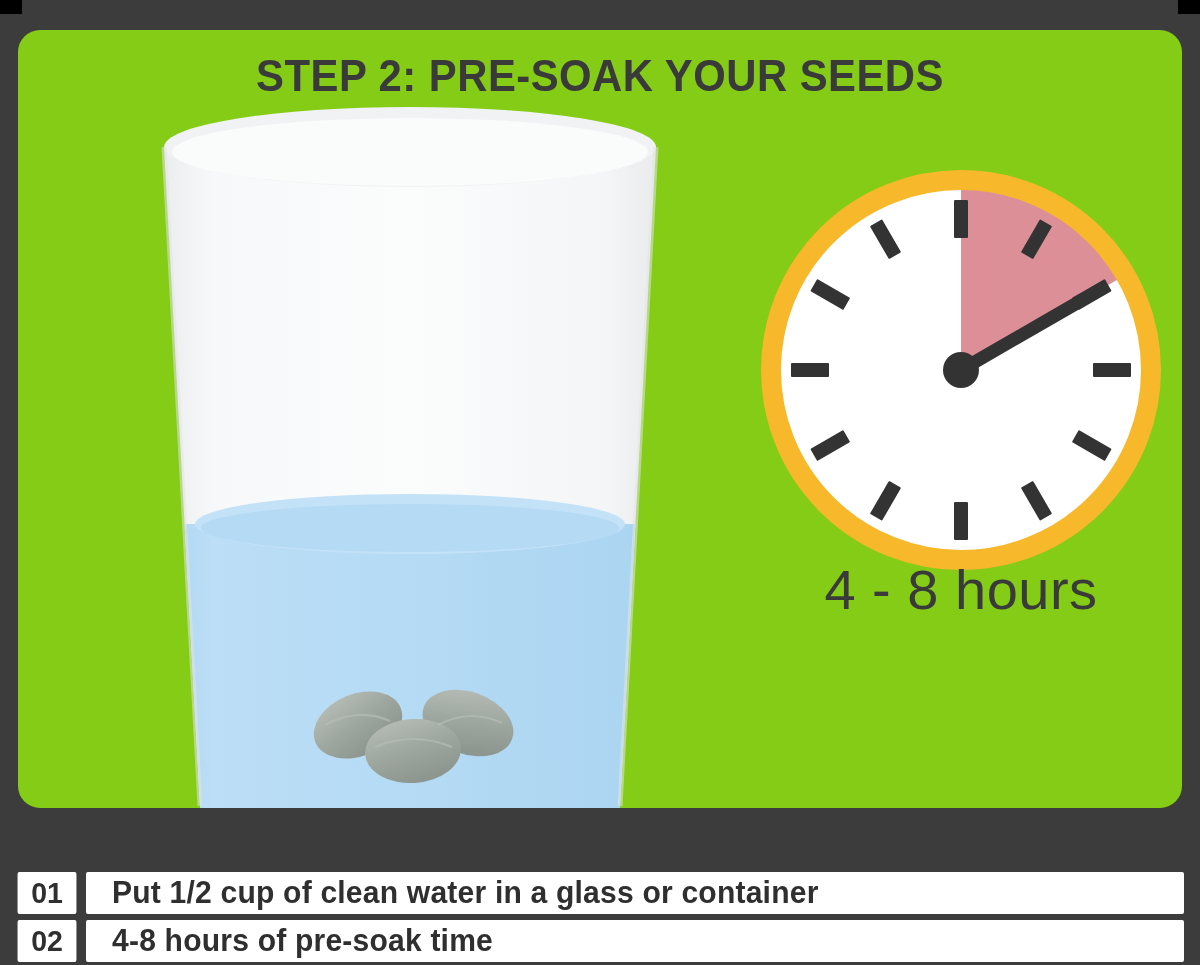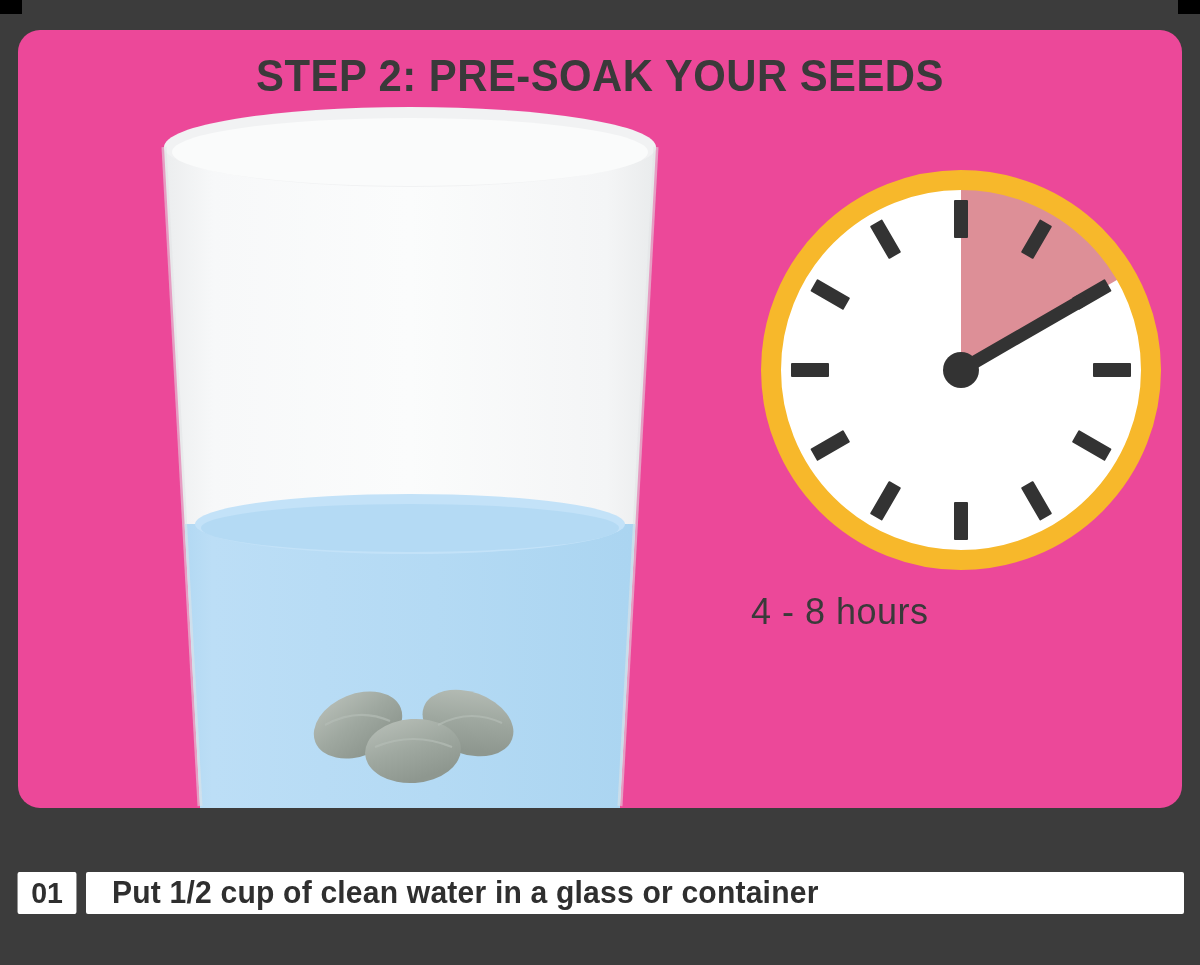--- a/index.html
+++ b/index.html
@@ -25,21 +25,21 @@
   .corner-notch.tl { left: 0; top: 0; }
   .corner-notch.tr { right: 0; top: 0; }
 
   
   .card {
     position: absolute;
     left: 18px;
     top: 30px;
     width: 1164px;
     height: 778px;
-    background: #ec4899;
+    background: #84cc16;
     border-radius: 22px;
     overflow: hidden;
   }
 
   .title {
     position: absolute;
     top: 20px;
     left: 0;
     width: 100%;
     text-align: center;
@@ -69,25 +69,26 @@
     left: 718px;
     top: 130px;
     width: 450px;
     height: 500px;
   }
   .clock-svg { display: block; width: 420px; height: 420px; margin: 0 auto; }
 
   .clock-caption {
     position: absolute;
     left: 0;
-    top: 431px;
+    top: 397px;
     width: 420px;
     margin-left: 15px;
+    text-align: center;
     font-family: "Liberation Sans", sans-serif;
-    font-size: 36px;
+    font-size: 56px;
     color: #3a3a3a;
     letter-spacing: 0.5px;
     white-space: nowrap;
   }
 
   
   .captions {
     position: absolute;
     left: 16px;
     top: 872px;
@@ -233,13 +234,19 @@
 
 </div>
 
 <div class="captions">
   <div class="caption-row">
     <div class="caption-num">01</div>
     <div class="caption-text">
         <span>Put 1/2 cup of clean water in a glass or container</span>
       </div>
   </div>
+  <div class="caption-row">
+    <div class="caption-num">02</div>
+    <div class="caption-text">
+        <span>4-8 hours of pre-soak time</span>
+      </div>
+  </div>
 </div>
 
 </body></html>

